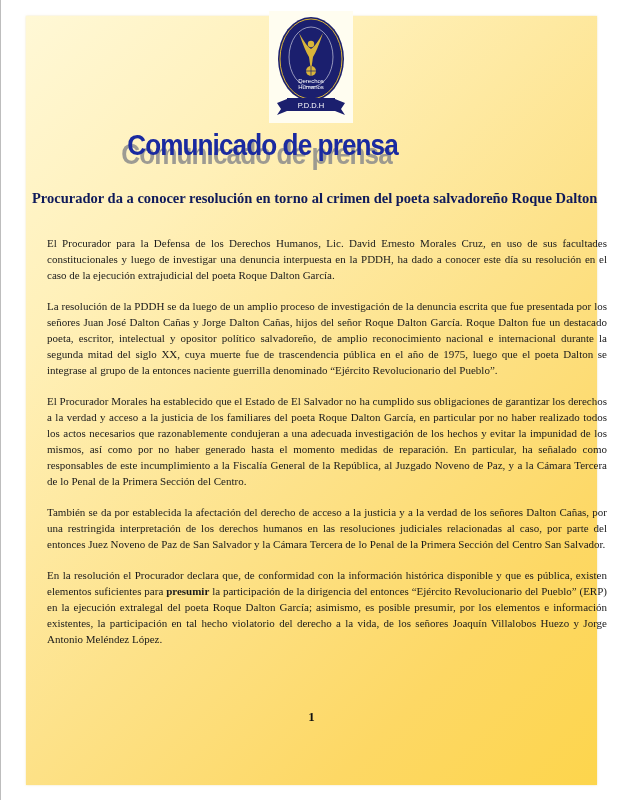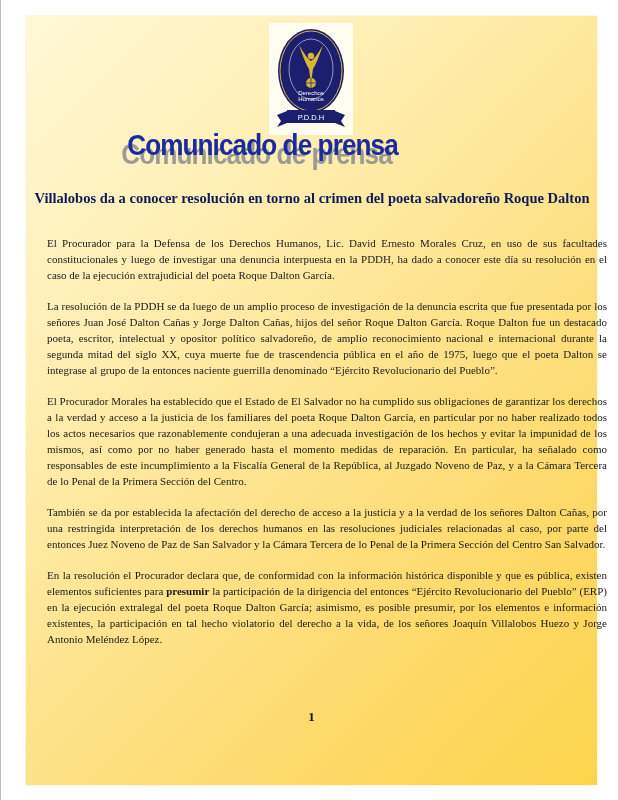--- a/index.html
+++ b/index.html
@@ -9,21 +9,20 @@
   }
   .edge-line { position: absolute; left: 0; top: 0; width: 1px; height: 800px; background: #bdbdbd; }
   .page {
     position: absolute; left: 26px; top: 16px; width: 571px; height: 769px;
     background: linear-gradient(135deg, #fff8d6 0%, #fff0b8 25%, #fde28a 55%, #fdd865 80%, #fdd54c 100%);
     box-shadow: 0 0 2px rgba(230,210,140,0.6);
   }
   .logo-box {
     position: absolute; left: 243px; top: -5px; width: 84px; height: 112px;
     background: #fffdf0;
-    margin-top: 12px;
   }
   .logo-box svg { display: block; }
   .headline {
     position: absolute; left: 0; width: 473px; top: 113px; text-align: center;
     height: 46px;
   }
   .headline .shadow, .headline .front {
     position: absolute; left: 0; width: 100%; text-align: center;
     font-family: "Liberation Sans", "DejaVu Sans", sans-serif; font-weight: bold;
     font-size: 29px; letter-spacing: -1px; transform: scaleX(0.9);
@@ -68,21 +67,21 @@
       <rect x="18" y="87" width="48" height="13" fill="#1b1f6e"></rect>
       <text x="42" y="97" text-anchor="middle" font-family="Liberation Sans, sans-serif" font-size="7.5" fill="#ffffff">P.D.D.H</text>
     </svg>
   </div>
 
   <div class="headline">
     <div class="shadow">Comunicado de prensa</div>
     <div class="front">Comunicado de prensa</div>
   </div>
 
-  <div class="subtitle">Villalobos da a conocer resolución en torno al crimen del poeta salvadoreño  Roque Dalton</div>
+  <div class="subtitle">Procurador da a conocer resolución en torno al crimen del poeta salvadoreño  Roque Dalton</div>
 
   <div class="body">
     <p>El Procurador para la Defensa de los Derechos Humanos, Lic. David Ernesto Morales Cruz, en uso de sus facultades constitucionales y luego de investigar una denuncia interpuesta en la PDDH, ha dado a conocer este día su resolución en el caso de la ejecución extrajudicial del poeta Roque Dalton García.</p>
     <p>La resolución de la PDDH se da luego de un amplio proceso de investigación de la  denuncia escrita que fue presentada por los señores Juan José Dalton Cañas y Jorge Dalton Cañas, hijos del señor Roque Dalton García. Roque Dalton fue un destacado poeta, escritor, intelectual y opositor político salvadoreño, de amplio reconocimiento nacional e internacional durante la segunda mitad del siglo XX, cuya muerte fue de trascendencia pública en el año de 1975, luego que el poeta Dalton se integrase al grupo de la entonces naciente guerrilla denominado “Ejército Revolucionario del Pueblo”.</p>
     <p>El Procurador Morales ha establecido que el Estado de El Salvador no ha cumplido sus obligaciones de garantizar los derechos a la verdad y acceso a la justicia de los familiares del poeta Roque Dalton García, en particular por no haber realizado todos los actos necesarios que razonablemente condujeran a una adecuada investigación de los hechos y evitar la impunidad de los mismos, así como por no haber generado hasta el momento medidas de reparación. En particular, ha señalado como responsables de este incumplimiento a la Fiscalía General de la República, al Juzgado Noveno de Paz, y a la Cámara Tercera de lo Penal de la Primera Sección del Centro.</p>
     <p>También se da por establecida la afectación del derecho de acceso a la justicia y a la verdad de los señores Dalton Cañas, por una restringida interpretación de los derechos humanos en las resoluciones judiciales relacionadas al caso, por parte del entonces Juez Noveno de Paz de San Salvador y la Cámara Tercera de lo Penal de la Primera Sección del Centro San Salvador.</p>
     <p><span>En la resolución el Procurador declara que, de conformidad con la información histórica disponible y que es pública, existen elementos suficientes para </span><b>presumir</b><span> la participación de la dirigencia del entonces “Ejército Revolucionario del Pueblo” (ERP) en la ejecución extralegal del poeta Roque Dalton García; asimismo, es posible presumir, por los elementos e información existentes, la participación en tal hecho violatorio del derecho a la vida, de los señores Joaquín Villalobos Huezo y Jorge Antonio Meléndez López.</span></p>
   </div>
 
   <div class="page-number">1</div>

